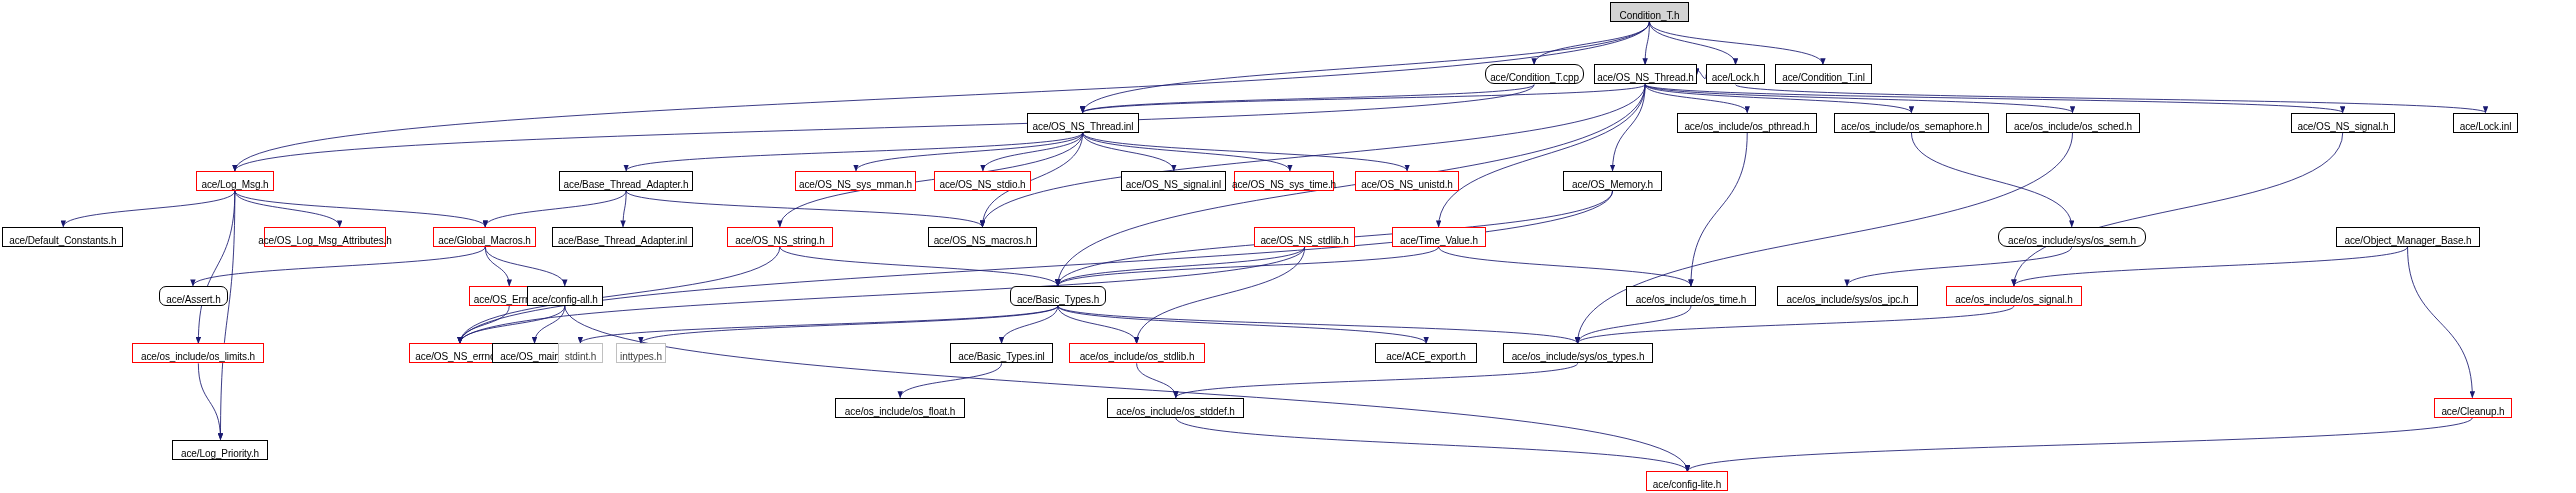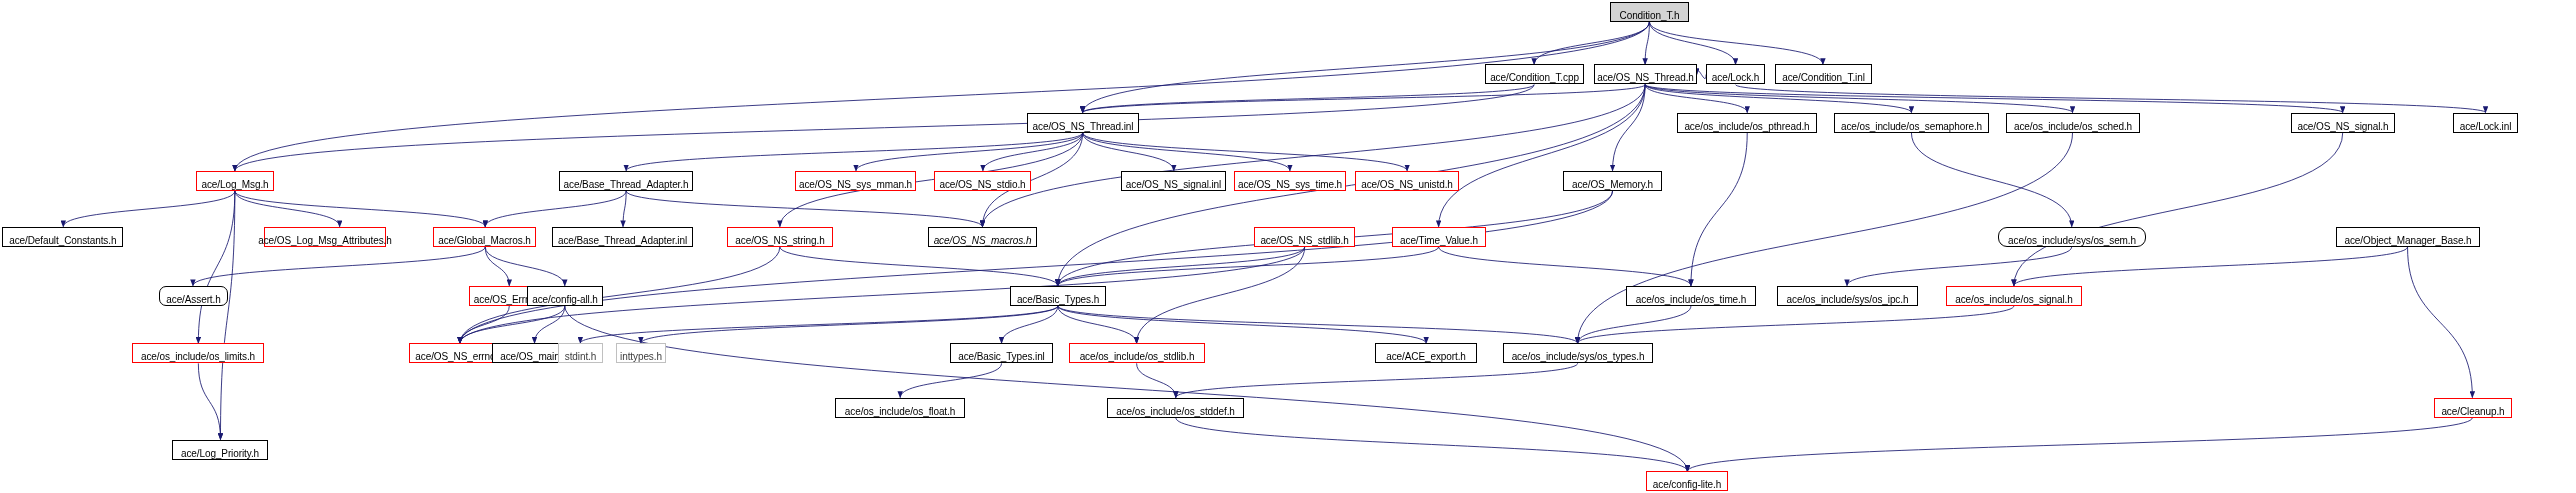--- a/index.html
+++ b/index.html
@@ -133,21 +133,21 @@
         <path d="M2177.5,394 C2177.5,420.4 2031.5,415.6 2031.5,442" marker-end="url(#arrow)"></path>
         <path d="M3184,538 C3184,575.95 2173,569.05 2173,607" marker-end="url(#arrow)"></path>
         <path d="M2076.5,246 C2076.5,353.8 592,334.2 592,442" marker-end="url(#arrow)"></path>
         <path d="M2076.5,246 C2076.5,313.1 1362,300.9 1362,368" marker-end="url(#arrow)"></path>
       </g>
   </svg>
   <div id="node-layer">
       <div class="node root" style="left: 1610px; top: 1.6px; width: 79px;">
         <span>Condition_T.h</span>
       </div>
-      <div class="node" style="left: 1485px; top: 64px; width: 99px;">
+      <div class="node" style="left: 1485px; top: 64px; width: 99px; border-radius: 9px;">
         <span>ace/Condition_T.cpp</span>
       </div>
       <div class="node" style="left: 1594px; top: 64px; width: 103px;">
         <span>ace/OS_NS_Thread.h</span>
       </div>
       <div class="node" style="left: 1706px; top: 64px; width: 59px;">
         <span>ace/Lock.h</span>
       </div>
       <div class="node" style="left: 1775px; top: 64px; width: 97px;">
         <span>ace/Condition_T.inl</span>
@@ -178,21 +178,21 @@
       </div>
       <div class="node red" style="left: 795px; top: 171px; width: 121px;">
         <span>ace/OS_NS_sys_mman.h</span>
       </div>
       <div class="node red" style="left: 934px; top: 171px; width: 97px;">
         <span>ace/OS_NS_stdio.h</span>
       </div>
       <div class="node" style="left: 1121px; top: 171px; width: 105px;">
         <span>ace/OS_NS_signal.inl</span>
       </div>
-      <div class="node red" style="left: 1234px; top: 171px; width: 112px;">
+      <div class="node red" style="left: 1234px; top: 171px; width: 100px;">
         <span>ace/OS_NS_sys_time.h</span>
       </div>
       <div class="node red" style="left: 1355px; top: 171px; width: 104px;">
         <span>ace/OS_NS_unistd.h</span>
       </div>
       <div class="node" style="left: 1563px; top: 171px; width: 99px;">
         <span>ace/OS_Memory.h</span>
       </div>
       <div class="node" style="left: 2.3px; top: 227px; width: 121px;">
         <span>ace/Default_Constants.h</span>
@@ -202,21 +202,21 @@
       </div>
       <div class="node red" style="left: 433px; top: 227px; width: 103px;">
         <span>ace/Global_Macros.h</span>
       </div>
       <div class="node" style="left: 552px; top: 227px; width: 141px;">
         <span>ace/Base_Thread_Adapter.inl</span>
       </div>
       <div class="node red" style="left: 727px; top: 227px; width: 106px;">
         <span>ace/OS_NS_string.h</span>
       </div>
-      <div class="node" style="left: 928px; top: 227px; width: 109px; font-style: italic;">
+      <div class="node" style="left: 928px; top: 227px; width: 109px;">
         <span>ace/OS_NS_macros.h</span>
       </div>
       <div class="node red" style="left: 1254px; top: 227px; width: 101px;">
         <span>ace/OS_NS_stdlib.h</span>
       </div>
       <div class="node red" style="left: 1392px; top: 227px; width: 94px;">
         <span>ace/Time_Value.h</span>
       </div>
       <div class="node" style="left: 1998px; top: 227px; width: 148px; border-radius: 9px;">
         <span>ace/os_include/sys/os_sem.h</span>
@@ -226,21 +226,21 @@
       </div>
       <div class="node" style="left: 159px; top: 286px; width: 69px; border-radius: 7px;">
         <span>ace/Assert.h</span>
       </div>
       <div class="node red" style="left: 469px; top: 286px; width: 80px;">
         <span>ace/OS_Errno.h</span>
       </div>
       <div class="node" style="left: 527px; top: 286px; width: 76px;">
         <span>ace/config-all.h</span>
       </div>
-      <div class="node" style="left: 1010px; top: 286px; width: 96px;">
+      <div class="node" style="left: 1010px; top: 286px; width: 96px; border-radius: 6px;">
         <span>ace/Basic_Types.h</span>
       </div>
       <div class="node" style="left: 1626px; top: 286px; width: 130px;">
         <span>ace/os_include/os_time.h</span>
       </div>
       <div class="node" style="left: 1777px; top: 286px; width: 141px;">
         <span>ace/os_include/sys/os_ipc.h</span>
       </div>
       <div class="node red" style="left: 1946px; top: 286px; width: 136px;">
         <span>ace/os_include/os_signal.h</span>

